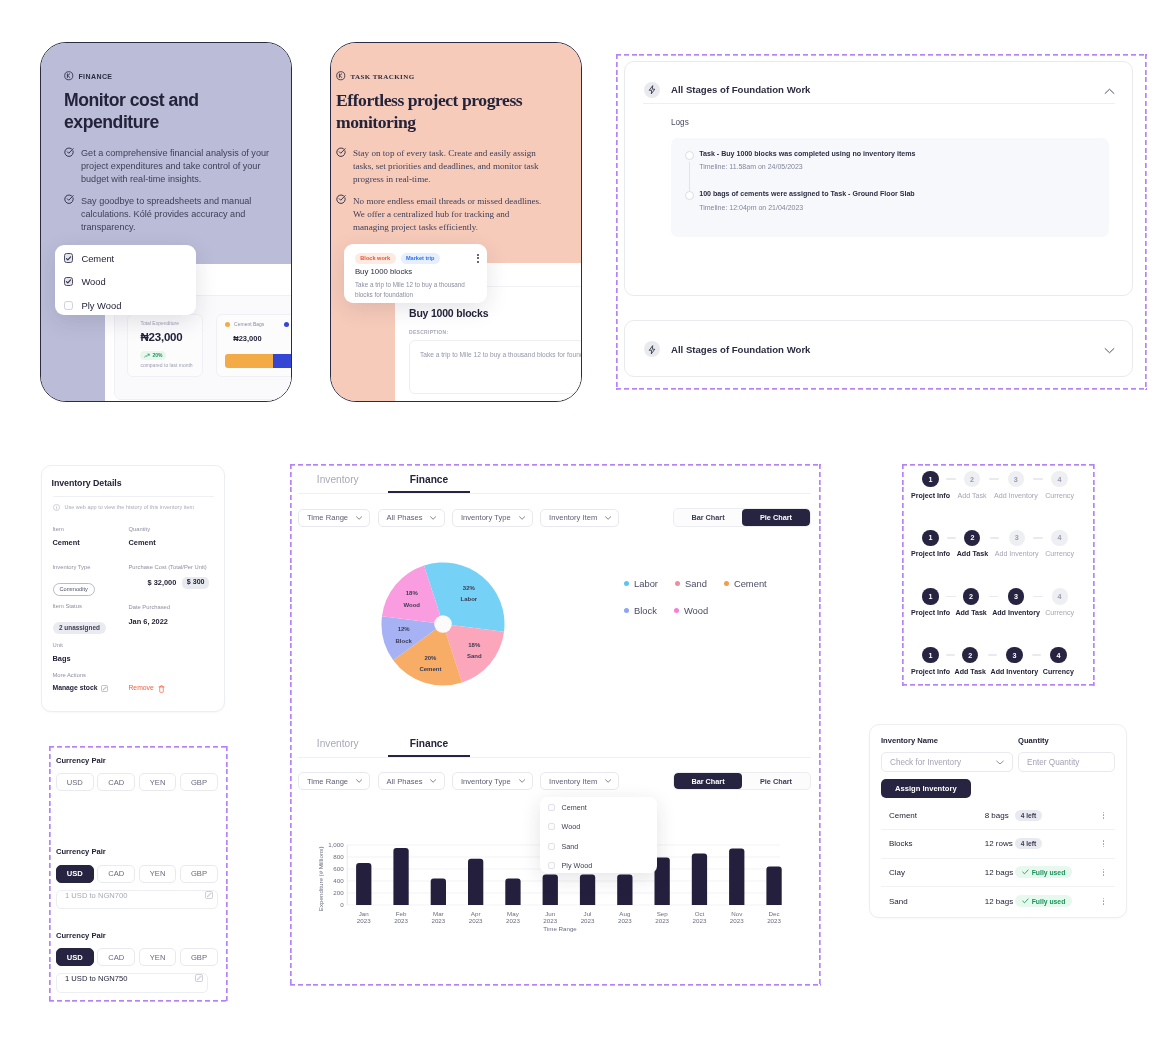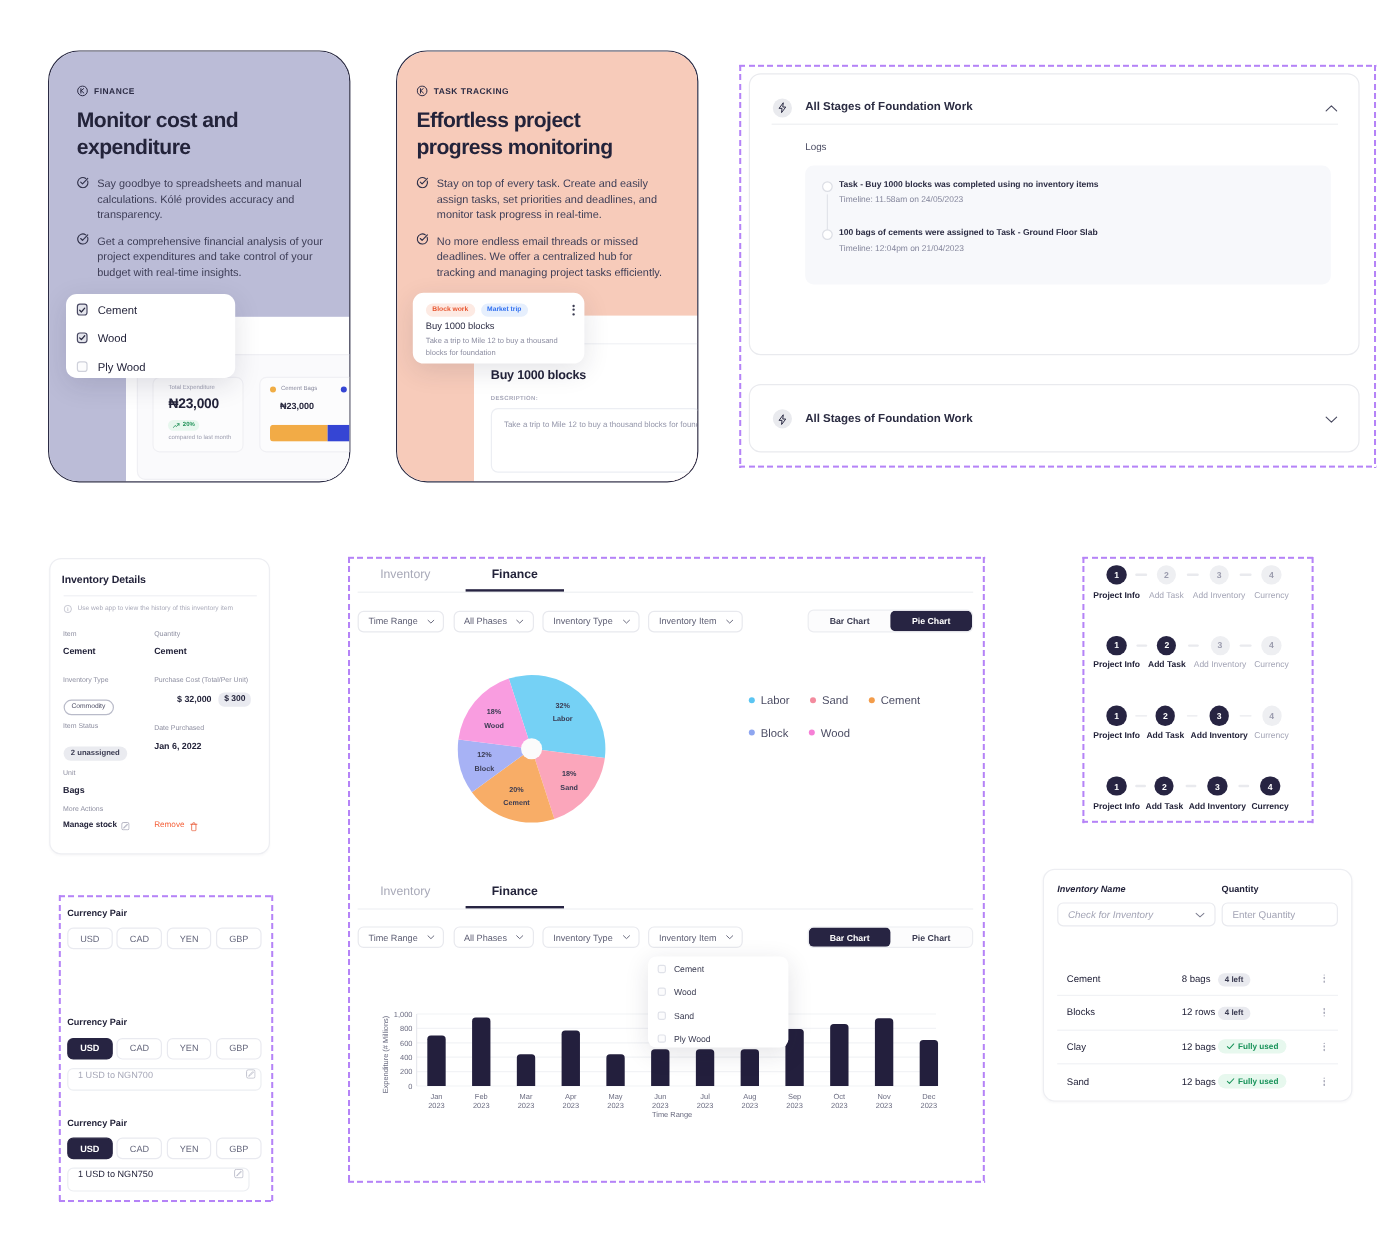--- a/index.html
+++ b/index.html
@@ -140,28 +140,28 @@
       </span>
       <span>FINANCE</span>
     </div>
     <div class="ftitle" style="margin-top:8px;width:200px;">Monitor cost and expenditure</div>
     <div class="bullets">
       <div class="bul">
         <svg width="10" height="10" viewBox="0 0 12 12" style="margin-top:-0.5px;">
             <path d="M10.85 4.6a5.1 5.1 0 1 1-1.9-2.55" fill="none" stroke="#31324a" stroke-width="1.15" stroke-linecap="round"></path>
             <path d="M3.9 5.7 L5.7 7.5 L11 2.0" fill="none" stroke="#31324a" stroke-width="1.15" stroke-linecap="round" stroke-linejoin="round"></path>
           </svg>
-        <span>Say goodbye to spreadsheets and manual calculations. Kólé provides accuracy and transparency.</span>
+        <span>Get a comprehensive financial analysis of your project expenditures and take control of your budget with real-time insights.</span>
       </div>
       <div class="bul">
         <svg width="10" height="10" viewBox="0 0 12 12" style="margin-top:-0.5px;">
             <path d="M10.85 4.6a5.1 5.1 0 1 1-1.9-2.55" fill="none" stroke="#31324a" stroke-width="1.15" stroke-linecap="round"></path>
             <path d="M3.9 5.7 L5.7 7.5 L11 2.0" fill="none" stroke="#31324a" stroke-width="1.15" stroke-linecap="round" stroke-linejoin="round"></path>
           </svg>
-        <span>Get a comprehensive financial analysis of your project expenditures and take control of your budget with real-time insights.</span>
+        <span>Say goodbye to spreadsheets and manual calculations. Kólé provides accuracy and transparency.</span>
       </div>
     </div>
   </div>
 
   <div class="mini-wrap" style="left:73px;top:252px;width:195px;height:105px;">
     <div class="mini-card" style="left:12.1px;top:17.5px;width:76px;height:63.7px;">
       <div class="abs" style="left:12.3px;top:6.3px;">
         <div class="mini-lab">Total Expenditure</div>
         <div class="mini-big" style="margin-top:6.5px;">₦23,000</div>
         <div style="margin-top:1px;">
@@ -216,21 +216,21 @@
       </div>
     </div>
   </div>
 </div>
 
 <div class="fcard" style="left:330px;top:42px;">
   <div class="bg" style="background:#f7cbba;"></div>
   <div class="white" style="left:63.5px;top:219.5px;"></div>
   <div class="abs" style="left:63.5px;top:242.5px;right:0;height:1px;background:#f1f2f5;"></div>
 
-  <div class="abs" style="left:16px;top:28px;width:211px;">
+  <div class="abs" style="left:5px;top:28px;width:211px;font-family:Liberation Serif, serif;">
     <div class="eyebrow">
       <span class="ring">
         <svg width="9.5" height="9.5" viewBox="0 0 12 12">
             <circle cx="6" cy="6" r="5.1" fill="none" stroke="#2b2b44" stroke-width="1.05"></circle>
             <path d="M4.3 3.6 L4.3 8.3 M4.35 5.9 L7.2 3.6 M4.7 5.7 L7.4 8.3" fill="none" stroke="#2b2b44" stroke-width="1.05" stroke-linecap="round" stroke-linejoin="round"></path>
           </svg>
       </span>
       <span>TASK TRACKING</span>
     </div>
     <div class="ftitle" style="margin-top:8px;width:200px;">Effortless project progress monitoring</div>
@@ -710,35 +710,38 @@
       </div>
       <div class="sdash" style="position: absolute; top: 7.4px; left: 34.6063px; width: 9.6px;"></div>
       <div class="sdash" style="position: absolute; top: 7.4px; left: 76.5516px; width: 9.6px;"></div>
       <div class="sdash" style="position: absolute; top: 7.4px; left: 120.606px; width: 9.6px;"></div>
     </div>
   </div>
 
 <div class="card" style="left:869px;top:724px;width:258px;height:194px;">
   <div class="abs" style="left:11px;top:11px;width:235px;">
     <div style="display:flex;gap:5px;">
-      <div style="width:132px;font-style:italic;">
+      <div style="width:132px;">
         <div class="ai-lab">Inventory Name</div>
         <div class="ai-input" style="margin-top:7px;">
           <span>Check for Inventory</span>
           <svg width="8" height="5" viewBox="0 0 9 5">
               <path d="M0.8 0.9 L4.5 4.2 L8.2 0.9" fill="none" stroke="#7a7b8e" stroke-width="0.95" stroke-linecap="round"></path>
             </svg>
         </div>
       </div>
       <div style="width:97px;">
         <div class="ai-lab">Quantity</div>
         <div class="ai-input" style="margin-top:7px;">
           <span>Enter Quantity</span>
         </div>
       </div>
+    </div>
+    <div style="margin-top:5px;">
+      <span class="ai-btn">Assign Inventory</span>
     </div>
   </div>
   <div id="ai-rows" style="position:absolute;left:10.7px;top:76.5px;width:234.5px;">
       <div class="ai-row">
         <div style="width: 104px; padding-left: 8.3px;">Cement</div>
         <div style="width: 30px; white-space: nowrap;">8 bags</div>
         <div style="flex: 1 1 0%;"><span class="badge-grey">4 left</span></div>
         <div style="width: 18px; display: flex; justify-content: flex-end; padding-right: 11px;">
           <span class="kebab">
             <i></i>

